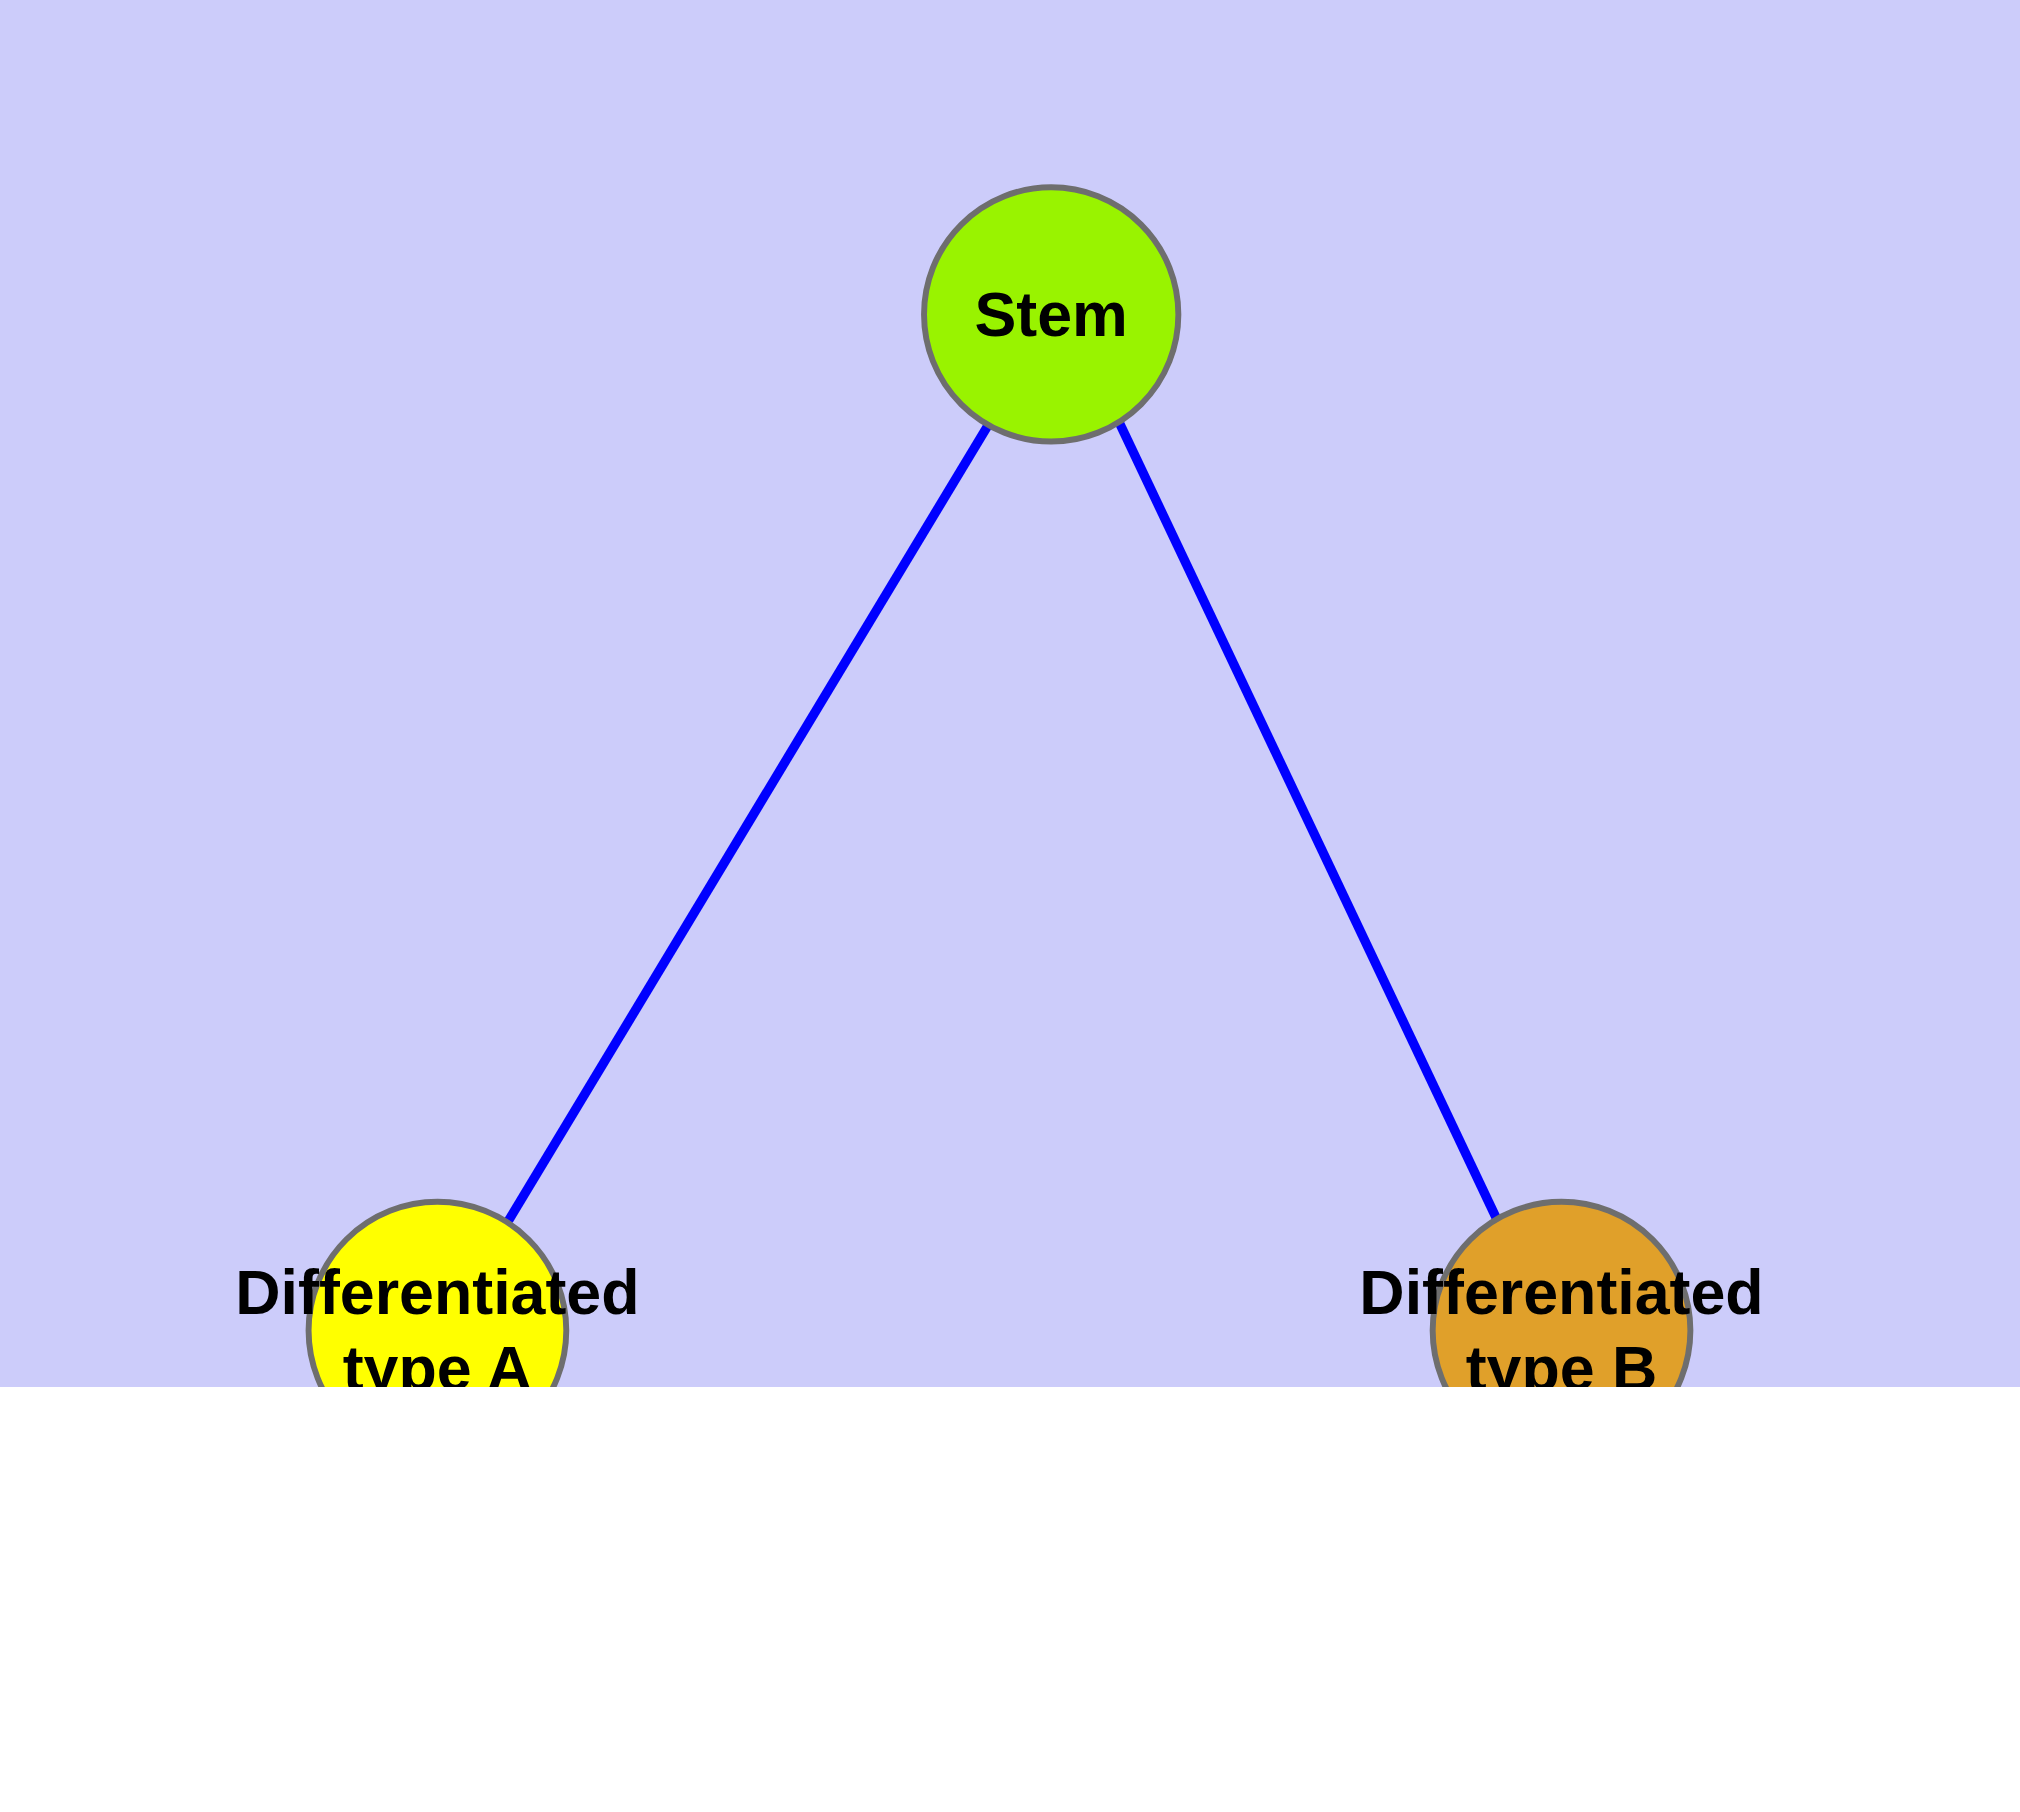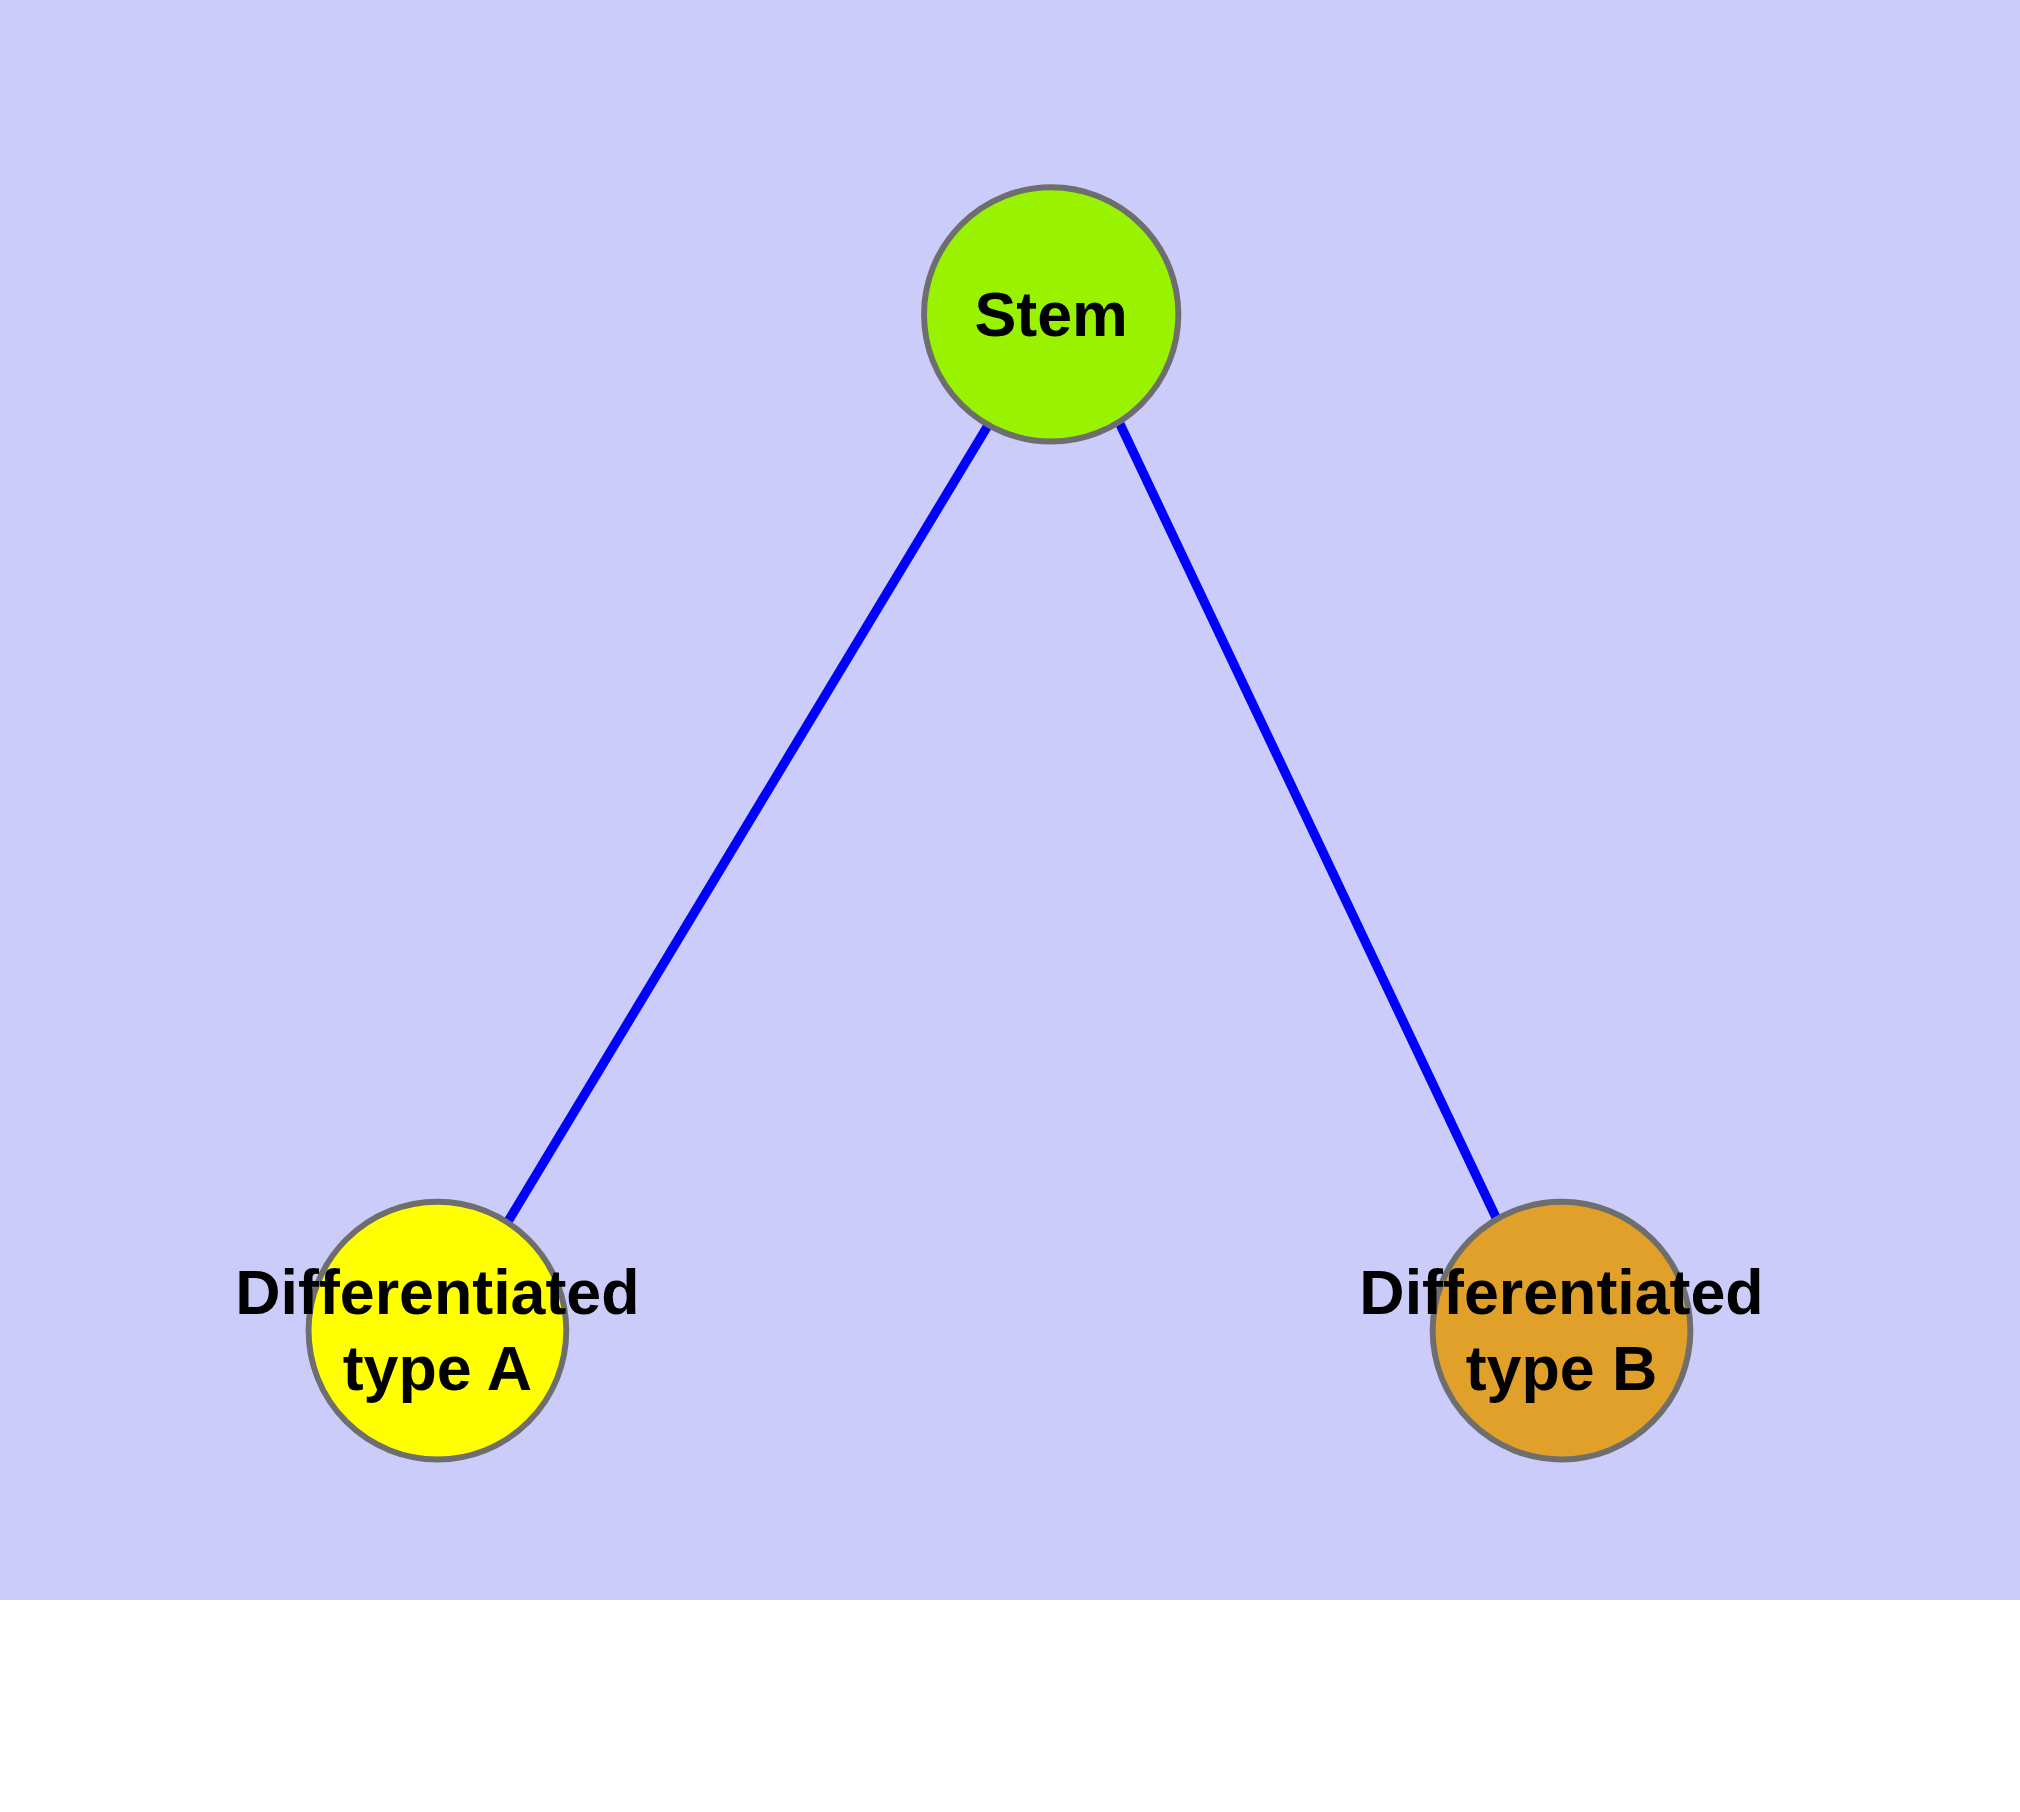--- a/index.html
+++ b/index.html
@@ -4,21 +4,21 @@
 <title>Cell Differentiation Graph</title>
 <style>
   html, body {
     margin: 0;
     padding: 0;
     background: #ffffff;
   }
   #canvas {
     position: relative;
     width: 2021px;
-    height: 1600px;
+    height: 1387px;
     overflow: hidden;
     background: #ccccfa;
     font-family: "Liberation Sans", "DejaVu Sans", sans-serif;
   }
   #graph-svg {
     position: absolute;
     left: 0;
     top: 0;
     width: 2021px;
     height: 1812px;

